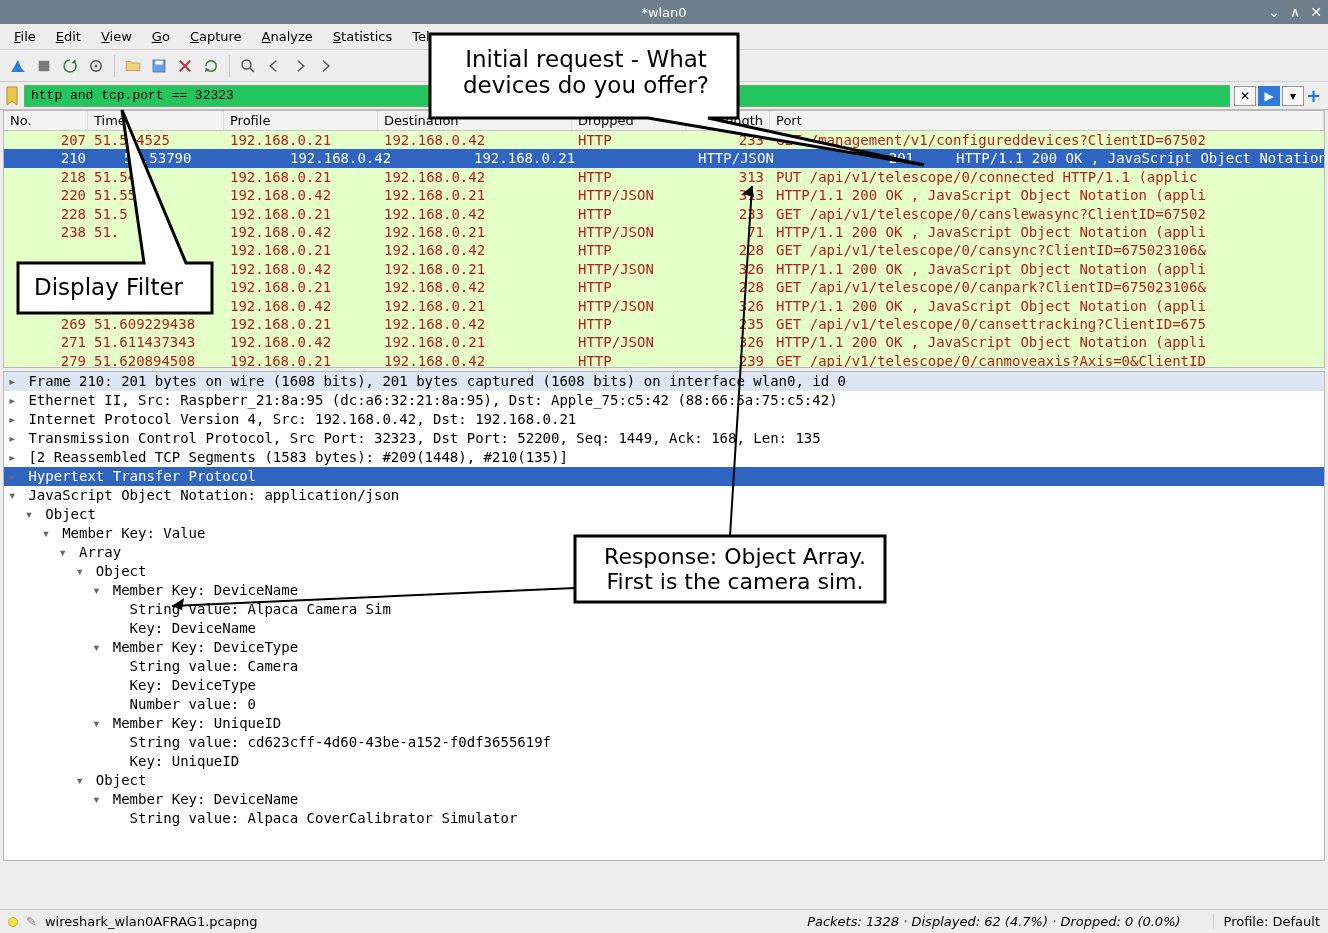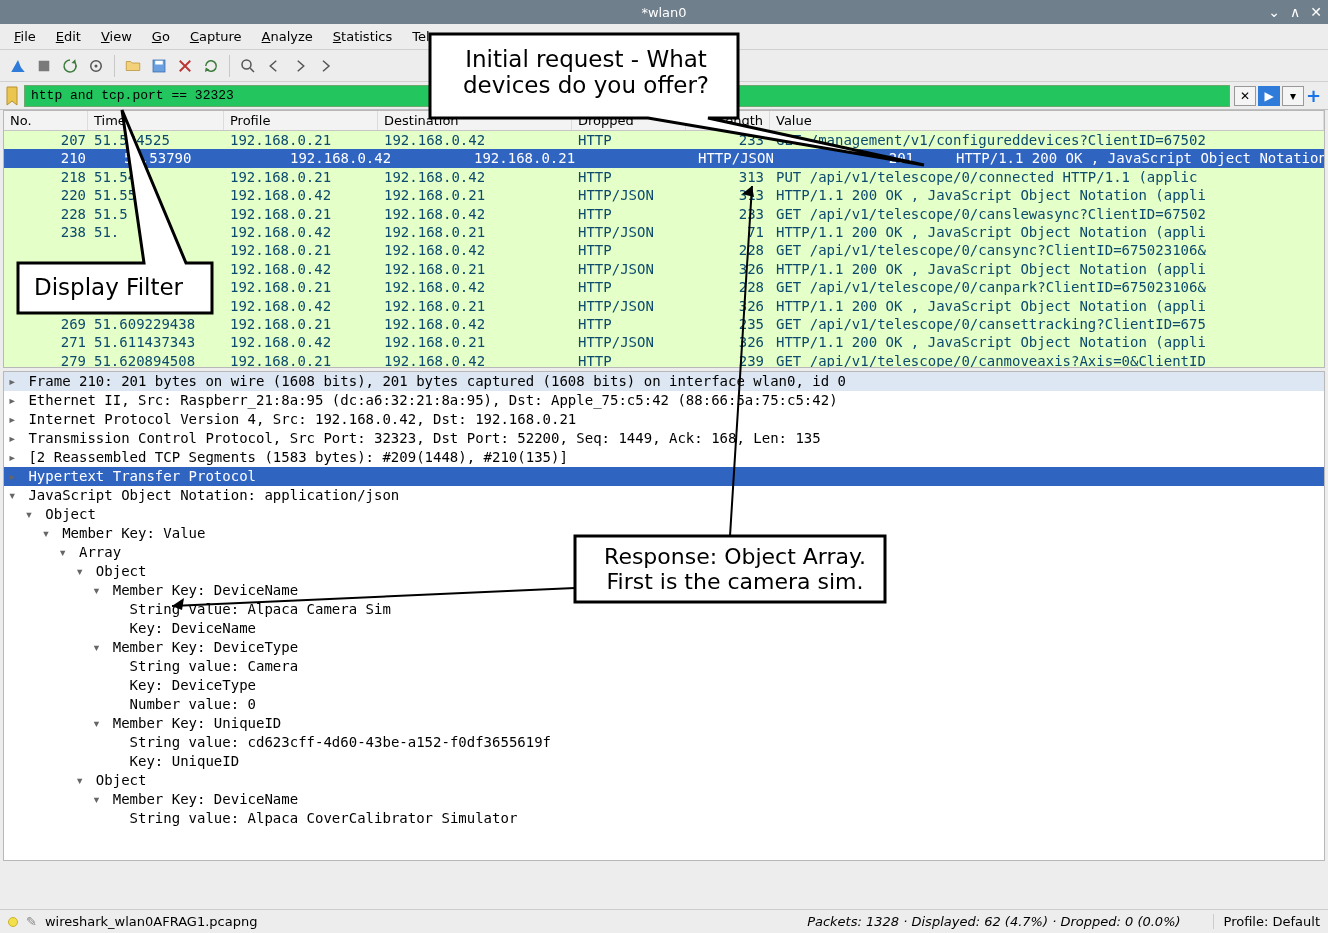--- a/index.html
+++ b/index.html
@@ -30,21 +30,21 @@
   .filter-rt .arrow { background: #2f7bd9; color:#fff; border-color:#2f7bd9; }
   .filter-rt .plus { border:none; color:#1a73e8; font-weight:bold; font-size:18px; width:18px; }
 
   
   .packet-pane { height: 258px; border: 1px solid #b8b8b8; margin: 0 3px; background: #fff; overflow: hidden; display:flex; flex-direction:column; }
   .plist-header { display: flex; background: #f3f3f3; border-bottom: 1px solid #c6c6c6; height: 20px; font-size: 13px; }
   .plist-header .col { padding: 2px 6px; border-right: 1px solid #dcdcdc; overflow:hidden; white-space:nowrap; }
   .plist-body { flex:1; overflow-y:auto; overflow-x:hidden; }
   .plist-row { display: flex; height: 18.4px; font-family: "DejaVu Sans Mono", monospace; font-size: 14px; line-height:18px; white-space: nowrap; }
   .plist-row .col { padding: 0 6px; overflow:hidden; }
-  .plist-row.http { background: #e4ffc7; color: #0c4a6e; }
+  .plist-row.http { background: #e4ffc7; color: #b91c1c; }
   .plist-row.sel { background: #2f64c1; color: #fff; gap: 30px; }
   .plist-row .col:first-child { text-align: right; padding-right: 2px; }
 
   .col.no   { width: 84px; }
   .col.time { width: 136px; }
   .col.src  { width: 154px; }
   .col.dst  { width: 194px; }
   .col.proto{ width: 114px; }
   .col.len  { width: 84px; text-align:right; }
   .col.info { flex: 1; }
@@ -175,21 +175,21 @@
 </div>
 
 <div class="packet-pane">
   <div class="plist-header">
     <div class="col no">No.</div>
     <div class="col time">Time</div>
     <div class="col src">Profile</div>
     <div class="col dst">Destination</div>
     <div class="col proto">Dropped</div>
     <div class="col len">Length</div>
-    <div class="col info">Value</div>
+    <div class="col info">Port</div>
   </div>
   <div class="plist-body" id="plist-body">
       <div class="plist-row http">
         <div class="col no">207</div>
         <div class="col time">51.534525</div>
         <div class="col src">192.168.0.21</div>
         <div class="col dst">192.168.0.42</div>
         <div class="col proto">HTTP</div>
         <div class="col len">233</div>
         <div class="col info">GET /management/v1/configureddevices?ClientID=67502</div>

